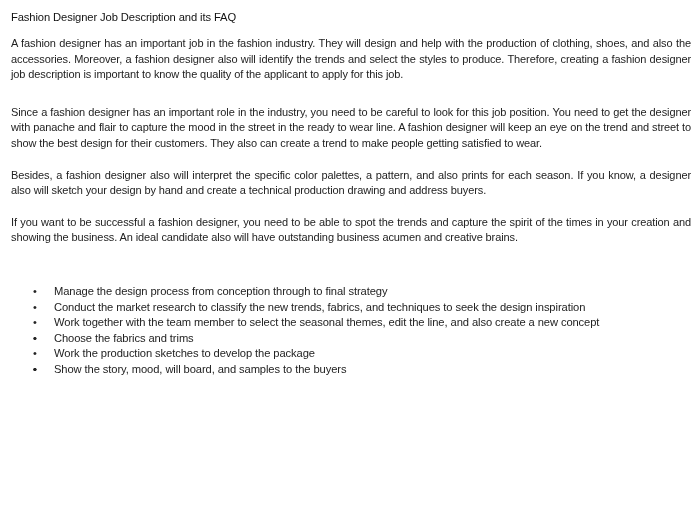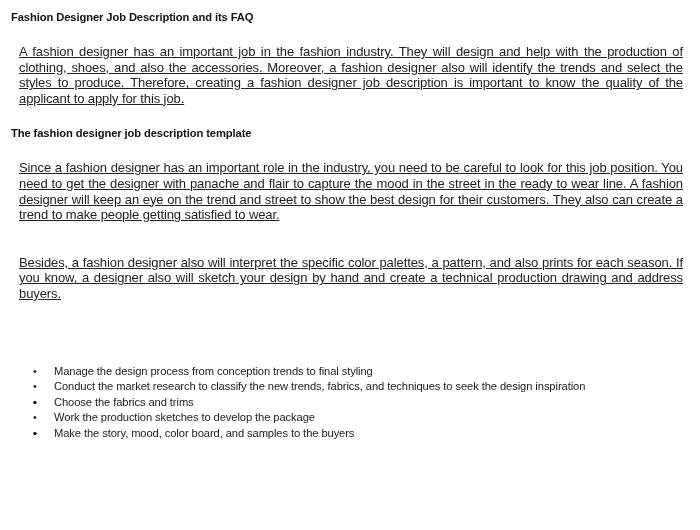--- a/index.html
+++ b/index.html
@@ -4,26 +4,26 @@
   <style>
     html, body { margin: 0; padding: 0; background: #ffffff; }
     body {
       width: 700px; height: 530px; overflow: hidden;
       font-family: "Liberation Sans", sans-serif;
       color: #222222;
       position: relative;
     }
     .doc { position: absolute; left: 11px; top: 9px; width: 680px; }
     .h {
-      font-weight: bold; font-size: 11.2px; line-height: 16px;
+      font-weight: normal; font-size: 11.2px; line-height: 16px;
       margin: 0; color: #111111; letter-spacing: -0.1px;
     }
     .p {
-      font-size: 13px; line-height: 15.6px; margin: 8px;
-      text-align: justify; letter-spacing: -0.1px; text-decoration: underline;
+      font-size: 11px; line-height: 15.6px; margin: 0;
+      text-align: justify; letter-spacing: -0.1px;
     }
     .gap1 { height: 11px; }
     .gap2 { height: 16px; }
     ul.list { list-style: none; margin: 0; padding: 0; }
     ul.list li {
       position: relative; font-size: 11.2px; line-height: 15.6px;
       padding-left: 43px; letter-spacing: -0.1px; white-space: nowrap;
     }
     ul.list li .bullet {
       position: absolute; left: 22px; top: 0; font-size: 11px;
@@ -31,35 +31,35 @@
   </style>
 </head>
 <body>
 
 <div class="doc">
   <h1 class="h">Fashion Designer Job Description and its FAQ</h1>
   <div class="gap1"></div>
   <p class="p">A fashion designer has an important job in the fashion industry. They will design and help with the production of clothing, shoes, and also the accessories. Moreover, a fashion designer also will identify the trends and select the styles to produce. Therefore, creating a fashion designer job description is important to know the quality of the applicant to apply for this job.</p>
   <div class="gap1"></div>
 
-  <h2 class="h">The fashion designer job description template</h2>
   <div class="gap1"></div>
   <p class="p">Since a fashion designer has an important role in the industry, you need to be careful to look for this job position. You need to get the designer with panache and flair to capture the mood in the street in the ready to wear line. A fashion designer will keep an eye on the trend and street to show the best design for their customers. They also can create a trend to make people getting satisfied to wear.</p>
   <div class="gap2"></div>
   <p class="p">Besides, a fashion designer also will interpret the specific color palettes, a pattern, and also prints for each season. If you know, a designer also will sketch your design by hand and create a technical production drawing and address buyers.</p>
   <div class="gap2"></div>
+  <p class="p">If you want to be successful a fashion designer, you need to be able to spot the trends and capture the spirit of the times in your creation and showing the business. An ideal candidate also will have outstanding business acumen and creative brains.</p>
   <div class="gap1"></div>
 
   <div class="gap1"></div>
   <div class="gap2"></div>
 
   <ul class="list">
-    <li><span class="bullet">•</span><span>Manage the design process from conception trends to final styling</span></li>
+    <li><span class="bullet">•</span><span>Manage the design process from conception through to final strategy</span></li>
     <li><span class="bullet">•</span><span>Conduct the market research to classify the new trends, fabrics, and techniques to seek the design inspiration</span></li>
-    <li><span class="bullet">•</span></li>
+    <li><span class="bullet">•</span><span>Work together with the team member to select the seasonal themes, edit the line, and also create a new concept</span></li>
     <li><span class="bullet">•</span></li>
     <li><span class="bullet">•</span><span>Choose the fabrics and trims</span></li>
     <li><span class="bullet">•</span><span>Work the production sketches to develop the package</span></li>
     <li><span class="bullet">•</span></li>
     <li><span class="bullet">•</span></li>
-    <li><span class="bullet">•</span><span>Make the story, mood, color board, and samples to the buyers</span></li>
+    <li><span class="bullet">•</span><span>Show the story, mood, will board, and samples to the buyers</span></li>
   </ul>
 </div>
 
 </body></html>

